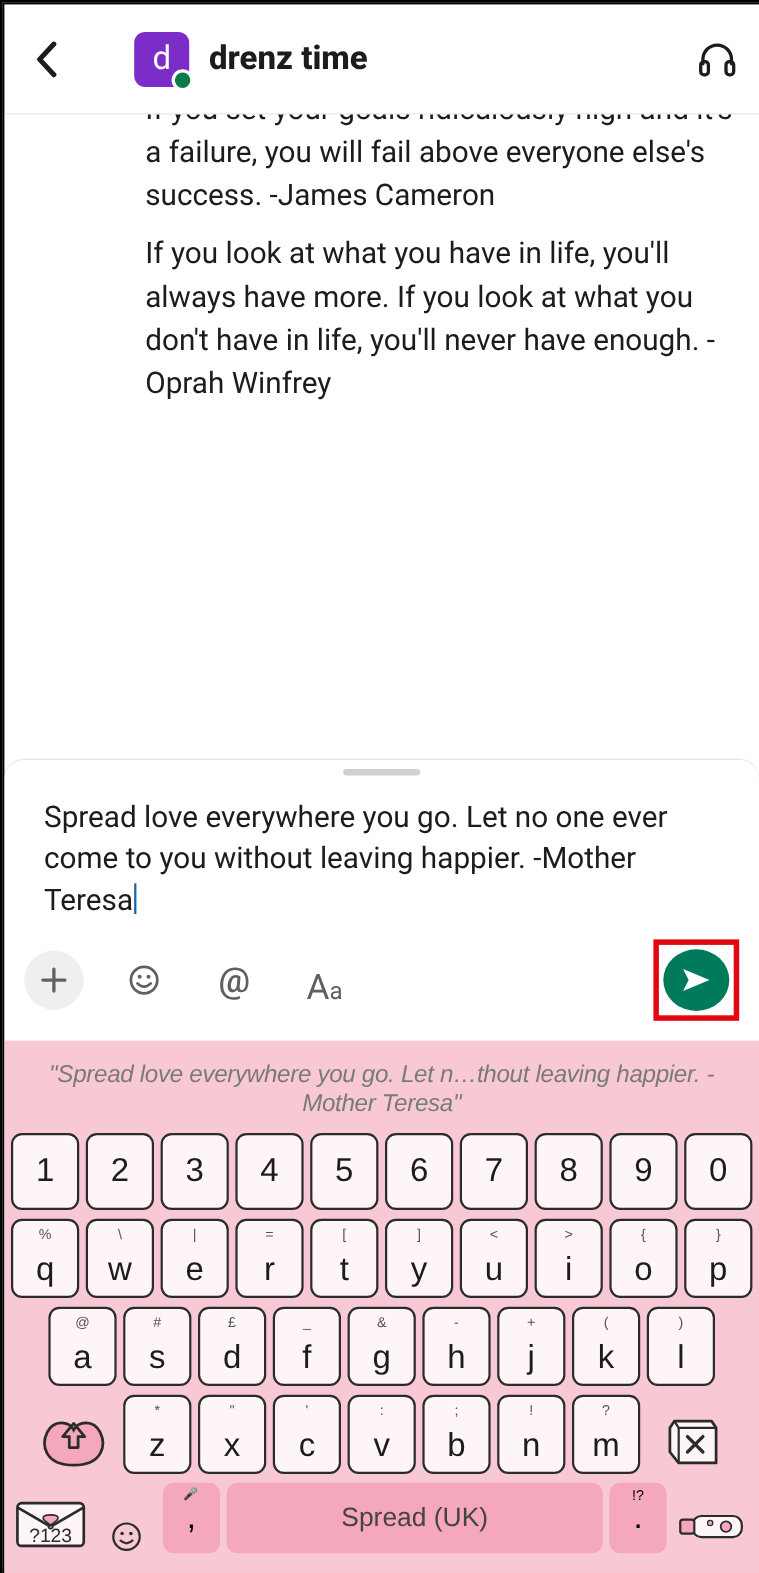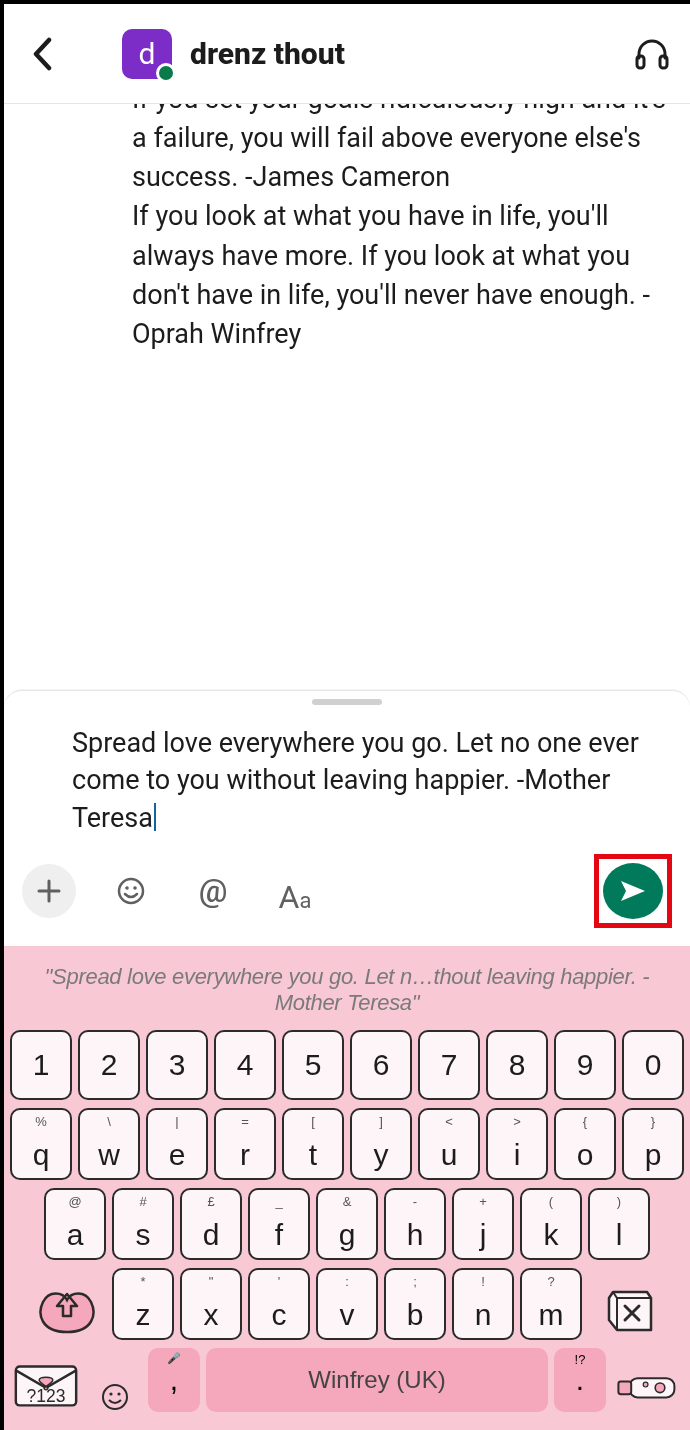--- a/index.html
+++ b/index.html
@@ -10,28 +10,28 @@
   .header { height:100px; display:flex; align-items:center; padding:0 18px; border-bottom:1px solid #e5e5e5; }
   .back { width:40px; display:flex; align-items:center; justify-content:center; }
   .avatar-wrap { position:relative; margin-left:60px; margin-right:18px; }
   .avatar { width:50px; height:50px; border-radius:10px; background:#7c2cc7; color:#fff; font-size:30px; display:flex; align-items:center; justify-content:center; font-weight:400;}
   .presence { position:absolute; right:-4px; bottom:-4px; width:20px; height:20px; background:#0a7a4b; border:3px solid #fff; border-radius:50%; }
   .title { font-size:30px; font-weight:800; color:#1d1c1d; flex:1; }
   .headphones { width:40px; display:flex; align-items:center; justify-content:center; }
 
   
   .messages { flex:1; overflow:hidden; padding:0 20px 0 128px; position:relative; }
-  .messages p { font-size:27px; line-height:1.45; color:#1d1c1d; }
+  .messages p { font-size:27px; line-height:1.45; color:#1d1c1d; margin-top:14px; }
   .messages p:first-child { margin-top:0;}
   .messages .clip { position:relative; top:-24px; }
 
   
   .composer { border-top:1px solid #e5e5e5; background:#fff; border-radius:18px 18px 0 0; box-shadow:0 -1px 0 rgba(0,0,0,.04); }
   .grabber { width:70px; height:6px; background:#d0d0d0; border-radius:3px; margin:8px auto 2px; }
-  .composer-text { font-size:27px; color:#1d1c1d; padding:18px 36px 6px; line-height:1.4;margin-left:32px; }
+  .composer-text { font-size:27px; color:#1d1c1d; padding:18px 36px 6px; line-height:1.4; }
   .cursor { display:inline-block; width:2px; height:28px; background:#1264a3; vertical-align:-4px; margin-left:1px;}
   .composer-tools { display:flex; align-items:center; padding:10px 18px 18px; gap:28px; }
   .tool-btn { width:54px; height:54px; display:flex; align-items:center; justify-content:center; color:#555; }
   .tool-circle { background:#efefef; border-radius:50%; }
   .spacer { flex:1; }
   .send-wrap { border:5px solid #e30613; padding:4px; }
   .send-btn { width:60px; height:56px; background:#007a5a; border-radius:50%; display:flex; align-items:center; justify-content:center; }
 
   
   .keyboard { background:#f8c9d4; padding:10px 6px 18px; font-family:Arial,sans-serif;}
@@ -60,21 +60,21 @@
 <div class="header">
   <div class="back">
     <svg width="22" height="34" viewBox="0 0 22 34">
         <path d="M18 3 L5 17 L18 31" stroke="#1d1c1d" stroke-width="4.5" fill="none" stroke-linecap="round" stroke-linejoin="round"></path>
       </svg>
   </div>
   <div class="avatar-wrap">
     <div class="avatar">d</div>
     <div class="presence"></div>
   </div>
-  <div class="title">drenz thout</div>
+  <div class="title">drenz time</div>
   <div class="headphones">
     <svg width="36" height="36" viewBox="0 0 36 36">
       <path d="M5 22 v-4 a13 13 0 0 1 26 0 v4" stroke="#1d1c1d" stroke-width="3" fill="none" stroke-linecap="round"></path>
       <rect x="3" y="20" width="7" height="12" rx="3" fill="none" stroke="#1d1c1d" stroke-width="3"></rect>
       <rect x="26" y="20" width="7" height="12" rx="3" fill="none" stroke="#1d1c1d" stroke-width="3"></rect>
     </svg>
   </div>
 </div>
 
 <div class="messages">
@@ -274,21 +274,21 @@
           <circle cx="15" cy="15" r="12" stroke="#2b2b2b" stroke-width="2" fill="none"></circle>
           <circle cx="11" cy="12" r="1.6" fill="#2b2b2b"></circle>
           <circle cx="19" cy="12" r="1.6" fill="#2b2b2b"></circle>
           <path d="M9 18 q6 6 12 0" stroke="#2b2b2b" stroke-width="2" fill="none"></path>
         </svg>
     </div>
     <div class="pinkkey comma">
         <span class="alt" style="font-size:11px">🎤</span>
         <span class="tinydot">,</span>
       </div>
-    <div class="pinkkey space">Winfrey (UK)</div>
+    <div class="pinkkey space">Spread (UK)</div>
     <div class="pinkkey period">
         <span class="alt">!?</span>
         <span class="tinydot">.</span>
       </div>
     <div class="bottle">
       <svg width="90" height="50" viewBox="0 0 90 50">
         <rect x="22" y="14" width="56" height="24" rx="10" fill="#fdf5f7" stroke="#2b2b2b" stroke-width="2.5"></rect>
         <rect x="8" y="18" width="16" height="16" rx="3" fill="#f5a7bb" stroke="#2b2b2b" stroke-width="2.5"></rect>
         <circle cx="60" cy="26" r="6" fill="#f5a7bb" stroke="#2b2b2b" stroke-width="2"></circle>
         <circle cx="42" cy="22" r="3" fill="#f5a7bb" stroke="#2b2b2b" stroke-width="1.5"></circle>

